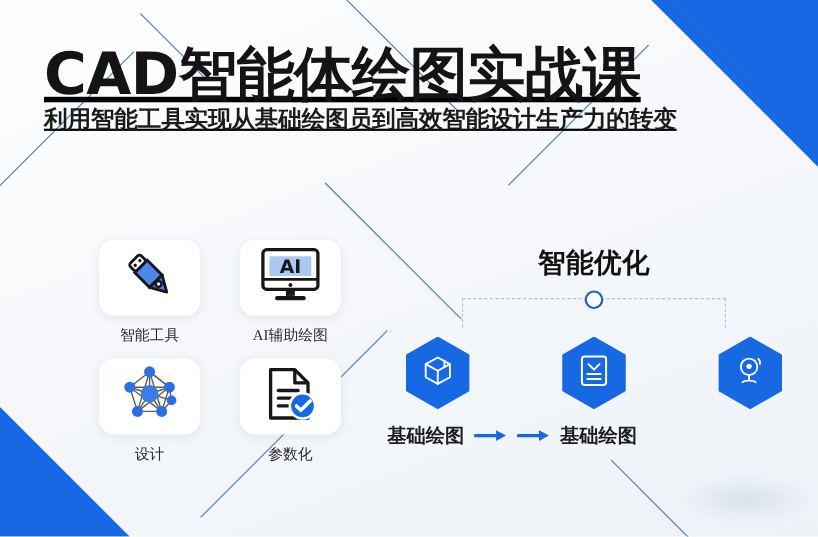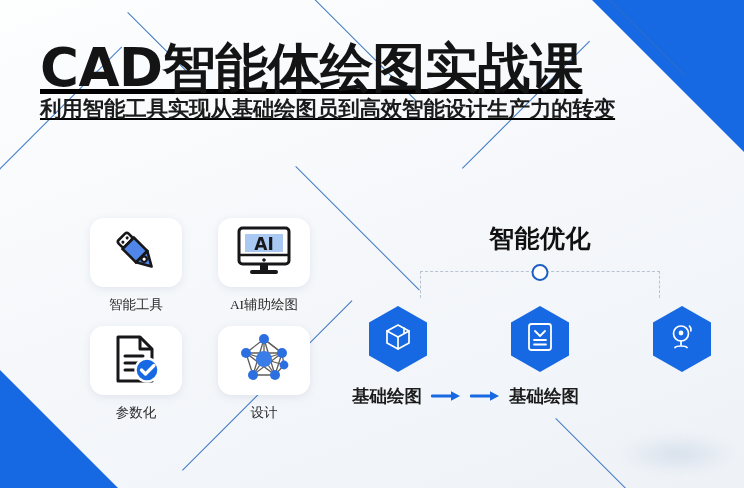--- a/index.html
+++ b/index.html
@@ -155,37 +155,20 @@
             <rect x="10" y="10" width="38" height="18" fill="#a9c8f2"></rect>
             <text x="29" y="25.5" text-anchor="middle" font-family="DejaVu Sans, sans-serif" font-size="17" font-weight="700" fill="#17171a">AI</text>
             <line x1="4" y1="31" x2="54" y2="31" stroke="#17171a" stroke-width="2.6"></line>
             <circle cx="29" cy="36" r="1.8" fill="#17171a"></circle>
             <rect x="25" y="40" width="8" height="6" fill="#17171a"></rect>
             <rect x="15" y="46" width="28" height="4" rx="2" fill="#17171a"></rect>
           </svg>
         </span>
       </div>
       <div class="feat-label">AI辅助绘图</div>
-    </div>
-
-    <div class="feat">
-      <div class="card">
-        <span>
-          <svg width="54" height="54" viewBox="0 0 54 54">
-            <path d="M9 5 h22 l12 12 v32 h-34 Z" fill="#fff" stroke="#17171a" stroke-width="3" stroke-linejoin="round"></path>
-            <path d="M31 5 v12 h12" fill="none" stroke="#17171a" stroke-width="3" stroke-linejoin="round"></path>
-            <line x1="16" y1="24" x2="34" y2="24" stroke="#17171a" stroke-width="3" stroke-linecap="round"></line>
-            <line x1="16" y1="31" x2="30" y2="31" stroke="#17171a" stroke-width="3" stroke-linecap="round"></line>
-            <line x1="16" y1="38" x2="26" y2="38" stroke="#17171a" stroke-width="3" stroke-linecap="round"></line>
-            <circle cx="38" cy="38" r="11.5" fill="#1668e3" stroke="#fff" stroke-width="2.4"></circle>
-            <path d="M32.5 38 l4 4 l8.5 -8.5" fill="none" stroke="#fff" stroke-width="3.2" stroke-linecap="round" stroke-linejoin="round"></path>
-          </svg>
-        </span>
-      </div>
-      <div class="feat-label">参数化</div>
     </div>
 
     <div class="feat">
       <div class="card">
         <span>
           <svg width="56" height="56" viewBox="0 0 56 56">
             <g stroke="#44403d" stroke-width="1.3" fill="none" opacity=".85">
               <path d="M28 8 L10 22 L17 44 L39 44 L46 22 Z"></path>
               <path d="M28 8 L46 22 M28 8 L17 44 M10 22 L39 44 M10 22 L46 22 M17 44 L46 22 M39 44 L28 8"></path>
               <path d="M28 8 L28 28 M10 22 L28 28 M46 22 L28 28 M17 44 L28 28 M39 44 L28 28"></path>
@@ -195,20 +178,37 @@
             <circle cx="28" cy="8" r="5" fill="#2b6fe0"></circle>
             <circle cx="10" cy="22" r="5" fill="#2b6fe0"></circle>
             <circle cx="46" cy="22" r="5" fill="#2b6fe0"></circle>
             <circle cx="17" cy="44" r="5" fill="#2b6fe0"></circle>
             <circle cx="39" cy="44" r="5" fill="#2b6fe0"></circle>
             <circle cx="48" cy="34" r="4.4" fill="#2b6fe0"></circle>
           </svg>
         </span>
       </div>
       <div class="feat-label">设计</div>
+    </div>
+
+    <div class="feat">
+      <div class="card">
+        <span>
+          <svg width="54" height="54" viewBox="0 0 54 54">
+            <path d="M9 5 h22 l12 12 v32 h-34 Z" fill="#fff" stroke="#17171a" stroke-width="3" stroke-linejoin="round"></path>
+            <path d="M31 5 v12 h12" fill="none" stroke="#17171a" stroke-width="3" stroke-linejoin="round"></path>
+            <line x1="16" y1="24" x2="34" y2="24" stroke="#17171a" stroke-width="3" stroke-linecap="round"></line>
+            <line x1="16" y1="31" x2="30" y2="31" stroke="#17171a" stroke-width="3" stroke-linecap="round"></line>
+            <line x1="16" y1="38" x2="26" y2="38" stroke="#17171a" stroke-width="3" stroke-linecap="round"></line>
+            <circle cx="38" cy="38" r="11.5" fill="#1668e3" stroke="#fff" stroke-width="2.4"></circle>
+            <path d="M32.5 38 l4 4 l8.5 -8.5" fill="none" stroke="#fff" stroke-width="3.2" stroke-linecap="round" stroke-linejoin="round"></path>
+          </svg>
+        </span>
+      </div>
+      <div class="feat-label">参数化</div>
     </div>
   </div>
 
   <div class="flow">
     <div class="flow-title">智能优化</div>
 
     <div class="bracket">
       <div class="bracket-dot"></div>
     </div>
 

